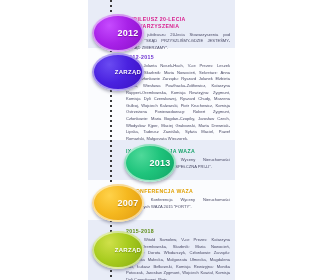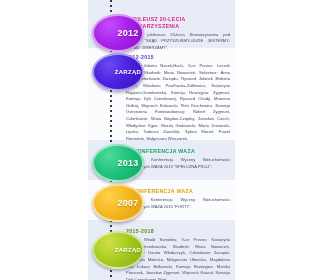--- a/index.html
+++ b/index.html
@@ -34,21 +34,21 @@
   .marker span{
     color:#ffffff;font-weight:bold;letter-spacing:.3px;
     text-shadow:0 1px 1px rgba(0,0,0,.25);
     font-size:8px;line-height:1;
   }
   .marker.m-year span{font-size:9px;}
   .marker.m-word span{font-size:6px;}
 
   .m0{background:radial-gradient(circle at 32% 28%,#c64bff 0%,#a822e8 45%,#8a10c8 100%);}
   .m1{background:radial-gradient(circle at 32% 28%,#6a4bf2 0%,#4a22e0 45%,#3a10c0 100%);}
-  .m2{background:radial-gradient(circle at 32% 28%,#4fd99a 0%,#1fc47c 45%,#10a566 100%);}
+  .m2{background:radial-gradient(circle at 32% 28%,#4fd99a 0%,#1fc47c 45%,#10a566 100%);margin-left:32px;}
   .m3{background:radial-gradient(circle at 32% 28%,#ffd24a 0%,#f5b81f 45%,#e09a10 100%);}
   .m4{background:radial-gradient(circle at 32% 28%,#cfe04a 0%,#a8cc1f 45%,#86aa10 100%);}
 
   
   .content{position:absolute;left:126px;width:104px;z-index:2;}
   .heading{
     font-size:5.2px;font-weight:bold;letter-spacing:.35px;
     line-height:1.25;margin:0 0 2.5px 0;text-transform:uppercase;
   }
   .h0{color:#d81b8c;}

